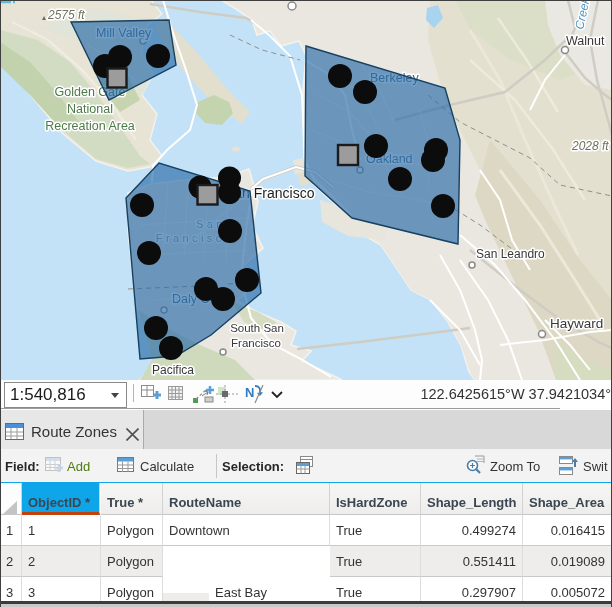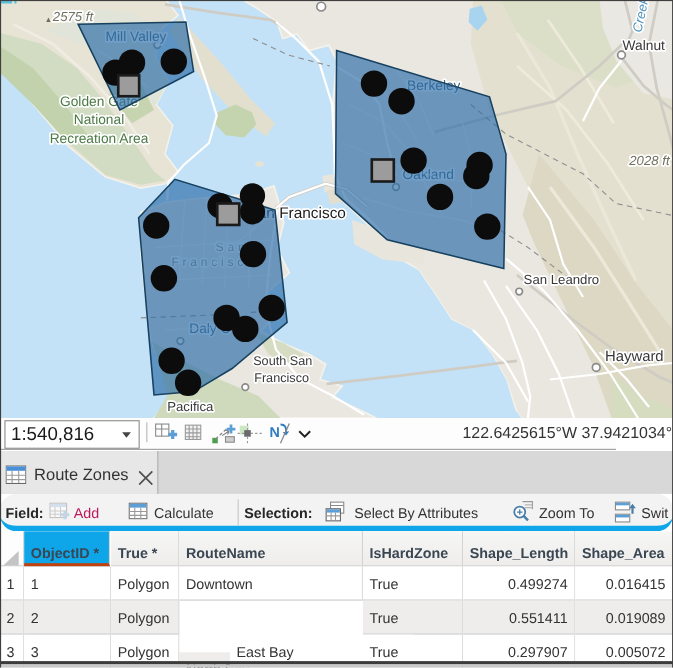--- a/index.html
+++ b/index.html
@@ -7,21 +7,21 @@
 #frame{position:absolute;left:0;top:0;width:612px;height:607px;border-left:1.5px solid #3f3f3f;border-right:1.5px solid #3f3f3f;border-top:1.5px solid #3f3f3f;box-sizing:border-box;z-index:50;pointer-events:none;}
 #map{position:absolute;left:0;top:0;width:612px;height:380px;}
 #statusbar{position:absolute;left:0;top:380px;width:560px;height:29px;background:#fdfdfd;border-bottom:1px solid #9b9b9b;box-sizing:border-box;}
 #scalebox{position:absolute;left:4px;top:2px;width:123px;height:26px;border:1px solid #8a8a8a;background:#fff;box-sizing:border-box;font-size:17px;color:#1a1a1a;line-height:24px;padding-left:5px;}
 #scalebox .arr{position:absolute;right:7px;top:10px;width:0;height:0;border-left:4px solid transparent;border-right:4px solid transparent;border-top:5px solid #444;}
 #statussep{position:absolute;left:133px;top:384px;width:1px;height:18px;background:#b5b5b5;}
 #coords{position:absolute;right:1px;top:386px;font-size:14.5px;color:#333;}
 #tabbar{position:absolute;left:0;top:410px;width:612px;height:39px;background:#d8d8d8;}
 #tab{position:absolute;left:0;top:410px;width:144px;height:39px;background:#e7e7e7;border-right:1px solid #aaa;box-sizing:border-box;}
 #tab .txt{position:absolute;left:31px;top:13px;font-size:15px;color:#333;}
-#toolbar{position:absolute;left:0;top:449px;width:612px;height:34px;background:#f3f3f3;border-bottom:5px solid #0ea5e9;box-sizing:border-box;font-size:13px;color:#333;border-radius:15px;}
+#toolbar{position:absolute;left:0;top:449px;width:612px;height:34px;background:#f3f3f3;border-bottom:1px solid #0ea5e9;box-sizing:border-box;font-size:13px;color:#333;}
 #toolbar .lbl{font-weight:bold;color:#262626;}
 #toolbar span{position:absolute;top:10px;}
 #tsep{position:absolute;left:216px;top:454px;width:1px;height:24px;background:#c6c6c6;}
 #table{position:absolute;left:0;top:0;width:0;height:0;}
 .hdr{position:absolute;top:483px;height:32px;background:linear-gradient(#f6f6f5,#eeedec);border-right:1px solid #d2d2d2;box-sizing:border-box;font-weight:bold;font-size:13px;color:#3a4752;line-height:15px;padding-top:12px;padding-left:6px;border-bottom:1px solid #c6c6c6;}
 .cell{position:absolute;height:31px;font-size:13px;color:#333;line-height:32px;padding-left:6px;border-right:1px solid #dcdcdc;border-bottom:1px solid #c9c9c9;box-sizing:border-box;background:#fff;}
 .num{text-align:right;padding-right:6px;padding-left:0;}
 .r2{background:#eeedec;}
 #botbar{position:absolute;left:0;top:601px;width:612px;height:3px;background:#3c3c3c;}
 #botbar2{position:absolute;left:0;top:604px;width:612px;height:3px;background:#c9c9c9;}
@@ -248,24 +248,23 @@
 <path d="M1,9 H18 M1,13 H18 M6,5 V16 M12,5 V16" stroke="#9a9a9a" stroke-width="1"></path>
 </svg>
 <span class="txt">Route Zones</span>
 <svg style="position:absolute;left:126px;top:18px" width="13" height="13" viewBox="0 0 13 13">
       <path d="M0.5,0.5 L12.5,12.5 M0.5,12.5 L12.5,0.5" stroke="#4f4f4f" stroke-width="1.6"></path>
     </svg>
 </div>
 
 <div id="toolbar">
 <span class="lbl" style="left:5px">Field:</span>
-<span style="left:67px;color:#be185d">Add</span>
+<span style="left:67px;color:#4d7c0f">Add</span>
 <span style="left:140px">Calculate</span>
 <span class="lbl" style="left:222px">Selection:</span>
-<span style="left:322px">Select By Attributes</span>
 <span style="left:490px">Zoom To</span>
 <span style="left:583px">Swit</span>
 </div>
 <div id="tsep"></div>
 <svg id="ticons" style="position:absolute;left:0;top:449px;z-index:5" width="612" height="34" viewBox="0 0 612 34">
 
 <g transform="translate(45,8)" opacity="0.55">
 <rect x="0.5" y="0.5" width="15" height="13" fill="#fff" stroke="#9a9a9a"></rect>
 <rect x="1" y="1" width="14" height="3" fill="#b8cfe4"></rect>
 <path d="M0.5,7.5 H15.5 M0.5,10.5 H15.5 M5,4 V14 M10,4 V14" stroke="#b0b0b0"></path>

